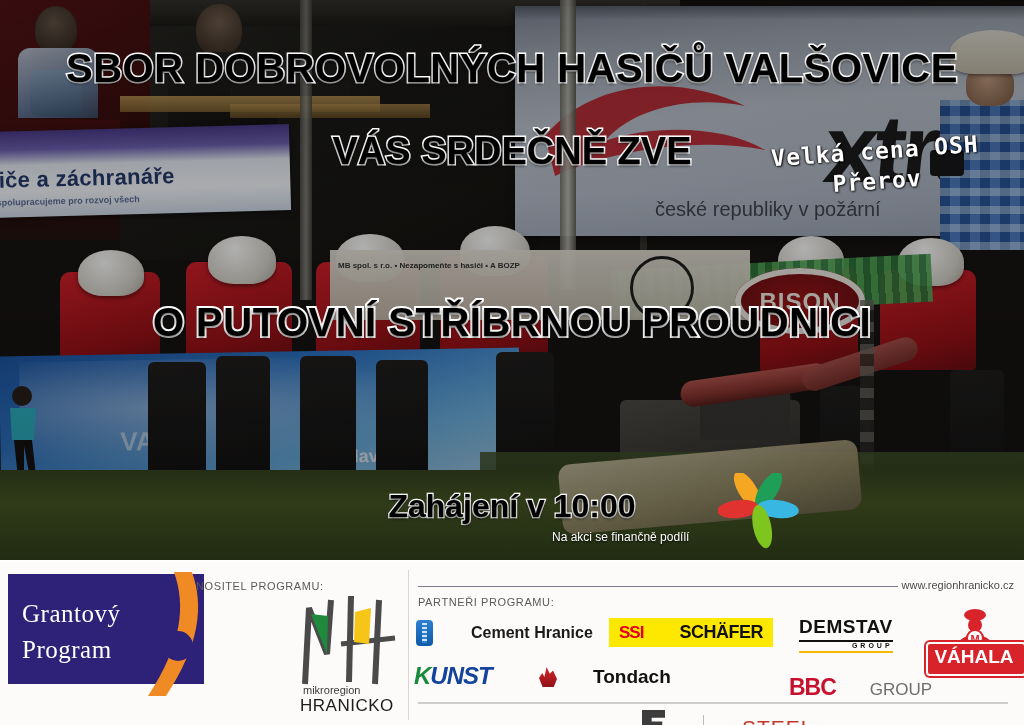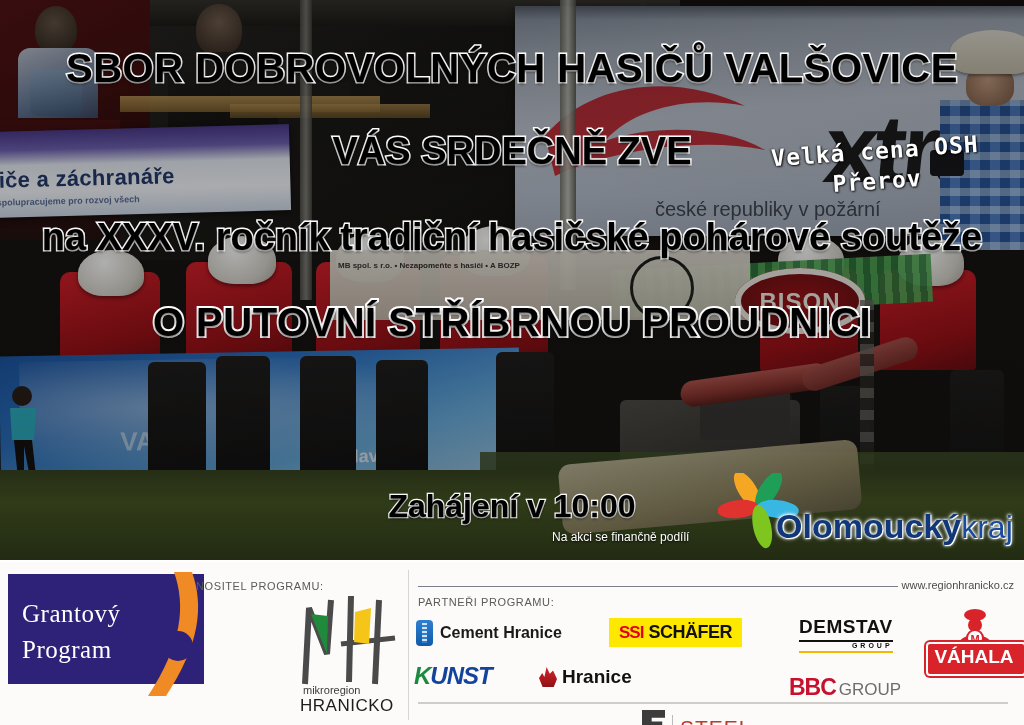--- a/index.html
+++ b/index.html
@@ -222,21 +222,21 @@
 
   .vdiv{position:absolute;left:408px;top:8px;width:1px;height:150px;background:#d8d6d2;}
   .rule-top{position:absolute;left:418px;top:24px;width:480px;height:1px;background:#7b7f8a;}
   .web{position:absolute;right:10px;top:17px;
     font:400 11px "Liberation Sans",sans-serif;color:#4c4c4c;}
   .partneri{position:absolute;left:418px;top:34px;
     font:400 11px "Liberation Sans",sans-serif;color:#5a5a5a;letter-spacing:.6px;}
   .rule-bot{position:absolute;left:418px;top:140px;width:590px;height:2px;background:#cfcdc9;}
 
   .logos{position:absolute;left:414px;top:52px;width:600px;height:86px;}
-  .lg{position:absolute;display:flex;align-items:center;}
+  .lg{position:absolute;display:flex;align-items:center;gap:31px;}
 
   .cem-ico{width:17px;height:26px;border-radius:4px;margin-right:7px;
     background:linear-gradient(180deg,#2f7fd0,#0f5aa8);position:relative;}
   .cem-ico::after{content:"";position:absolute;left:6px;top:3px;width:5px;height:20px;
     background:repeating-linear-gradient(180deg,#cfe3f7 0 2px,#2f7fd0 2px 4px);}
   .cem-txt{font:700 16px "Liberation Sans",sans-serif;color:#1a1a1a;}
 
   .ssi{background:#ffe800;padding:4px 10px;display:flex;align-items:center;}
   .ssi-red{font:900 17px "Liberation Sans",sans-serif;color:#e2001a;letter-spacing:-1px;}
   .ssi-bk{font:900 18px "Liberation Sans",sans-serif;color:#111;margin-left:5px;letter-spacing:-.5px;}
@@ -372,44 +372,40 @@
     <div class="ph grass2"></div>
     <div class="ph grass"></div>
     <div class="ph canvas-roll"></div>
 
     <div class="photo-darken"></div>
   </div>
 
   <div class="txtlayer">
     <div class="hl l2">VÁS SRDEČNĚ ZVE</div>
     <div class="hl l1">SBOR DOBROVOLNÝCH HASIČŮ VALŠOVICE</div>
-    <div class="hl l3">na XXXV. ročník tradiční hasičské pohárové soutěže</div>
     <div class="hl l4">O PUTOVNÍ STŘÍBRNOU PROUDNICI</div>
     <div class="hl l6">Zahájení v 10:00</div>
 
     <div class="vc">
       <div>Velká cena OSH</div>
       <div>Přerov</div>
     </div>
 
     <div class="fin">Na akci se finančně podílí</div>
 
     <div class="olk">
       <svg class="flower" viewBox="0 0 92 78">
         <g transform="translate(40,34)">
           <ellipse cx="0" cy="-20" rx="9" ry="21" fill="#f5a623" transform="rotate(-32)"></ellipse>
           <ellipse cx="0" cy="-20" rx="9" ry="21" fill="#1f9e57" transform="rotate(32)"></ellipse>
           <ellipse cx="0" cy="-20" rx="9" ry="21" fill="#e0322f" transform="rotate(-96)"></ellipse>
           <ellipse cx="0" cy="-20" rx="9" ry="21" fill="#39b7e3" transform="rotate(96)"></ellipse>
           <ellipse cx="0" cy="-20" rx="9" ry="22" fill="#7ec520" transform="rotate(168)"></ellipse>
         </g>
       </svg>
-      <div class="olk-txt">
-        <span>Olomoucký</span><span class="lite">kraj</span>
-      </div>
     </div>
   </div>
 
   <div class="bar">
    <div class="bar-inner">
 
     <div class="gp-block"></div>
     <svg class="gp-swoosh" viewBox="0 0 110 125">
       <path d="M66,0 C78,34 74,72 40,124 L58,124 C92,72 96,34 84,0 Z" fill="#f08a24"></path>
       <circle cx="70" cy="74" r="15" fill="#2d2178"></circle>
@@ -464,21 +460,21 @@
         <div class="vah-ban"></div>
         <div class="vah-txt">VÁHALA</div>
       </div>
 
       <div class="lg" style="left:0px;top:48px;">
         <span class="kunst"><span>K</span><span class="k2">UNST</span></span>
       </div>
 
       <div class="lg ton" style="left:125px;top:52px;">
         <div class="ton-f"></div>
-        <div class="ton-t">Hranice</div>
+        <div class="ton-t">Tondach</div>
       </div>
 
       <div class="lg steel" style="left:228px;top:48px;margin-top:48px;">
         <div>
           <div class="steel-e"></div>
           <div class="steel-bar"></div>
         </div>
         <div class="steel-sep"></div>
         <div class="steel-t">STEEL</div>
       </div>

